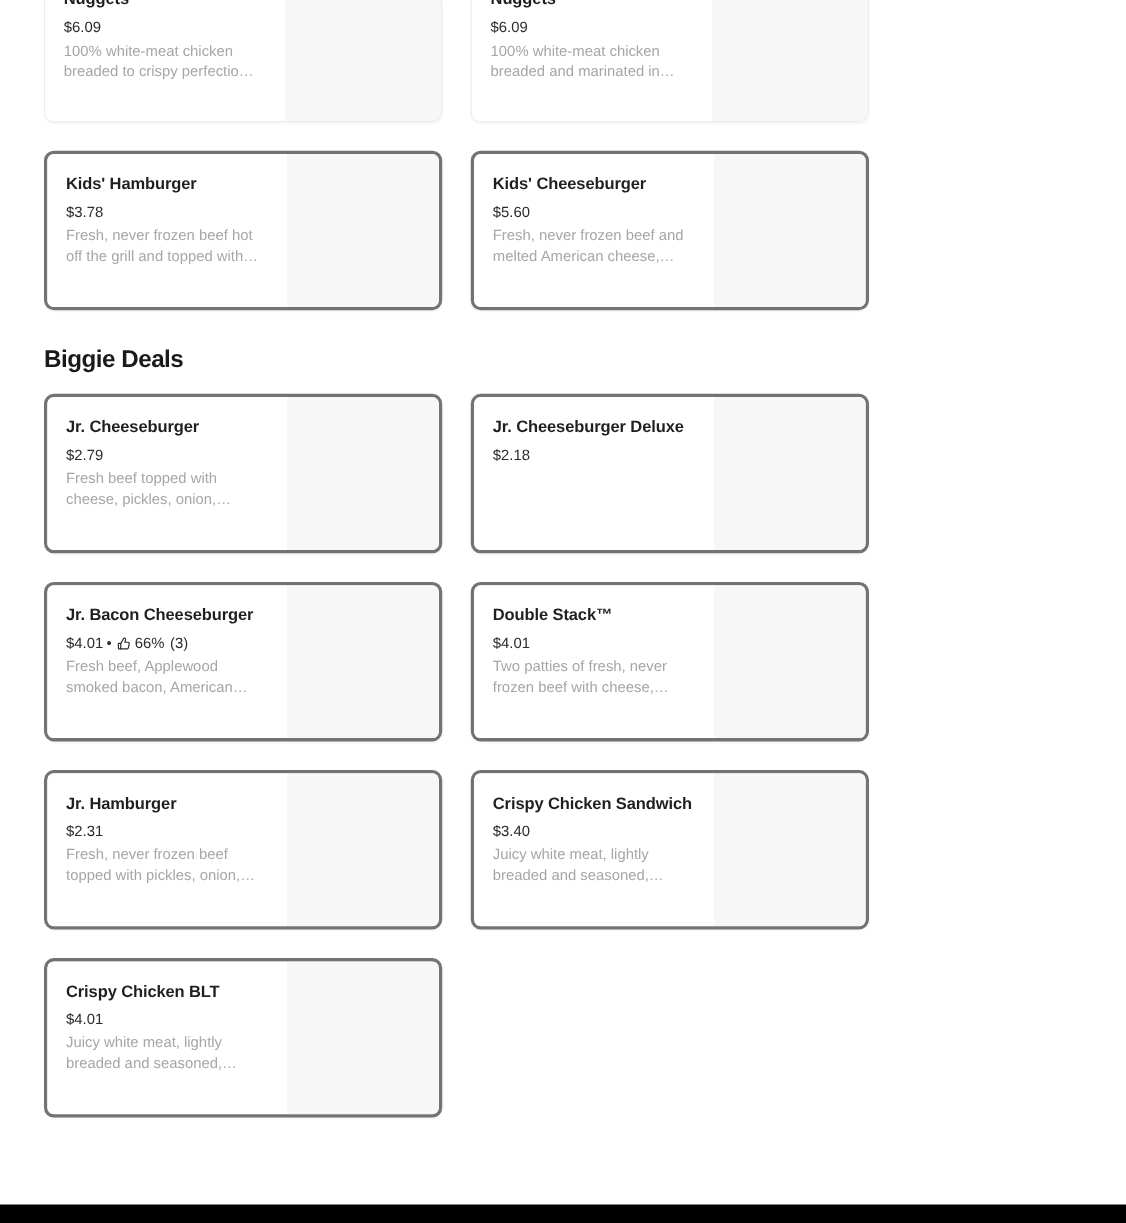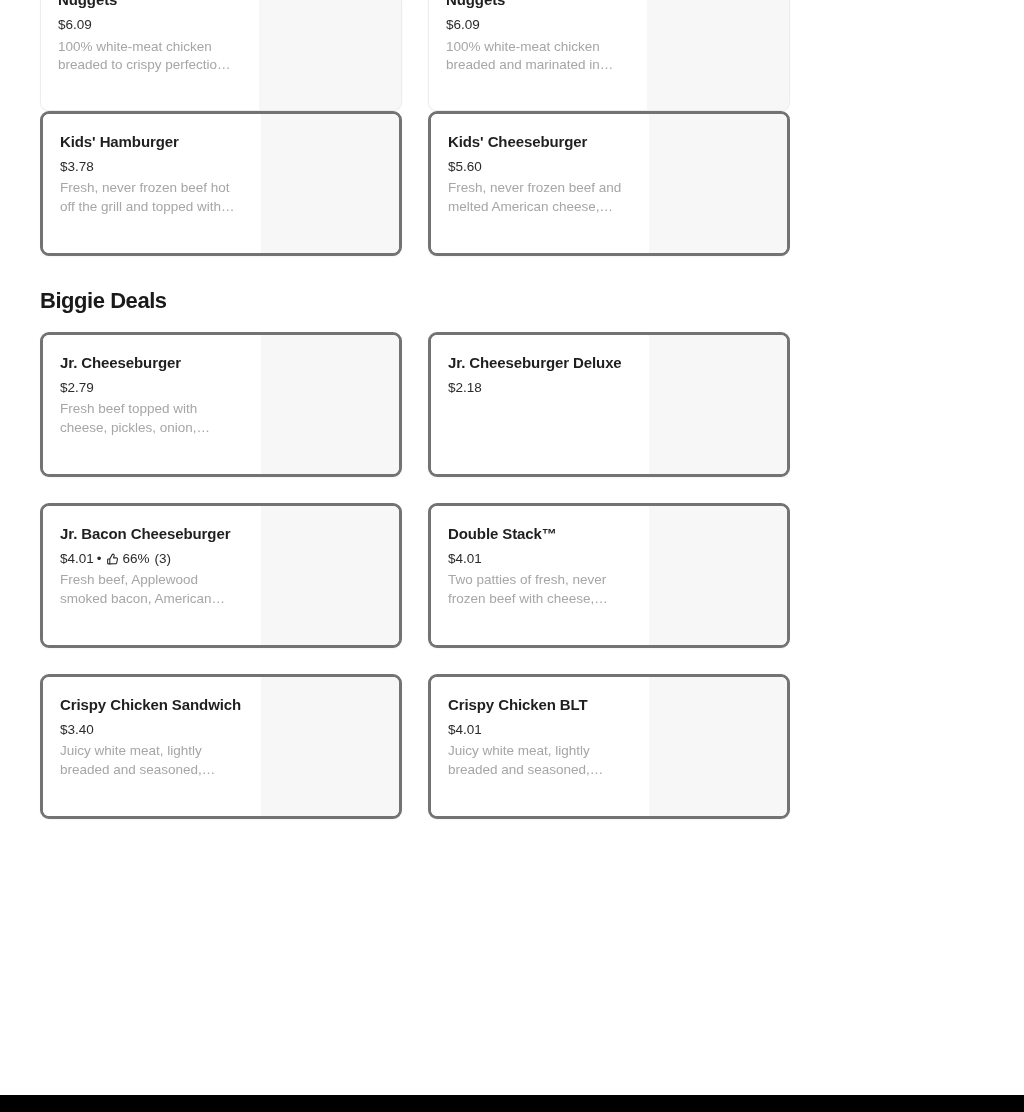--- a/index.html
+++ b/index.html
@@ -100,20 +100,21 @@
     overflow: hidden;
     display: -webkit-box;
     -webkit-line-clamp: 2;
     -webkit-box-orient: vertical;
   }
 
   
   .clipped-row {
     display: flex;
     gap: 26px;
+    margin-bottom: 26px;
   }
   .clipped-card {
     position: relative;
     width: 362px;
     height: 111px;
     background: #ffffff;
     border: 1px solid #ececec;
     border-top: none;
     border-radius: 0 0 9px 9px;
     box-shadow: 0 1px 2px rgba(0,0,0,0.045);
@@ -263,20 +264,30 @@
         <div class="card-info">
           <div class="item-name">Double Stack™</div>
           <div class="price-row">
             <span>$4.01</span>
           </div>
           <div class="item-desc">Two patties of fresh, never frozen beef with cheese,…</div>
         </div>
         <div class="card-thumb"></div>
       </div>
 
+      <div class="menu-card">
+        <div class="card-info">
+          <div class="item-name">Jr. Hamburger</div>
+          <div class="price-row">
+            <span>$2.31</span>
+          </div>
+          <div class="item-desc">Fresh, never frozen beef topped with pickles, onion,…</div>
+        </div>
+        <div class="card-thumb"></div>
+      </div>
 
       <div class="menu-card">
         <div class="card-info">
           <div class="item-name">Crispy Chicken Sandwich</div>
           <div class="price-row">
             <span>$3.40</span>
           </div>
           <div class="item-desc">Juicy white meat, lightly breaded and seasoned,…</div>
         </div>
         <div class="card-thumb"></div>

